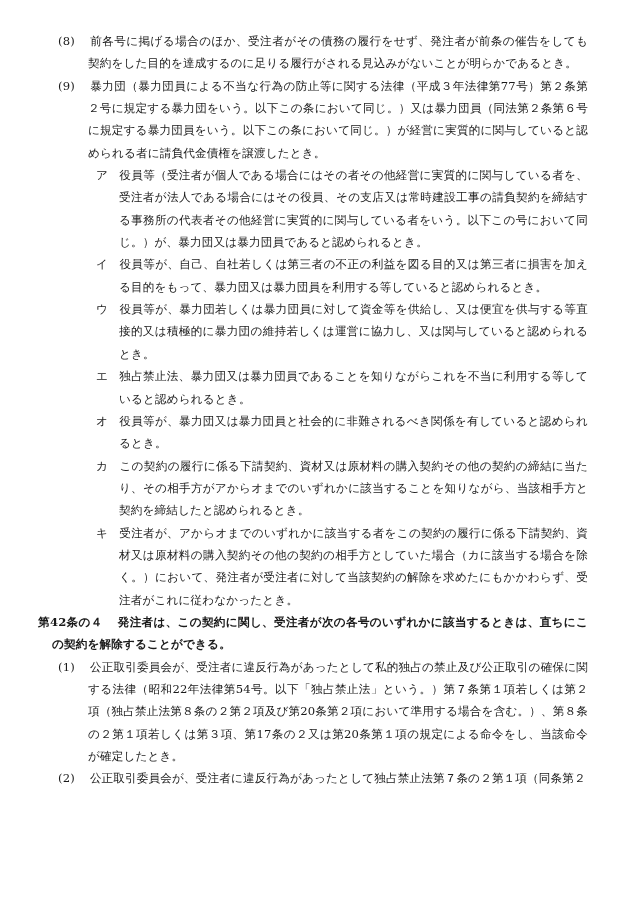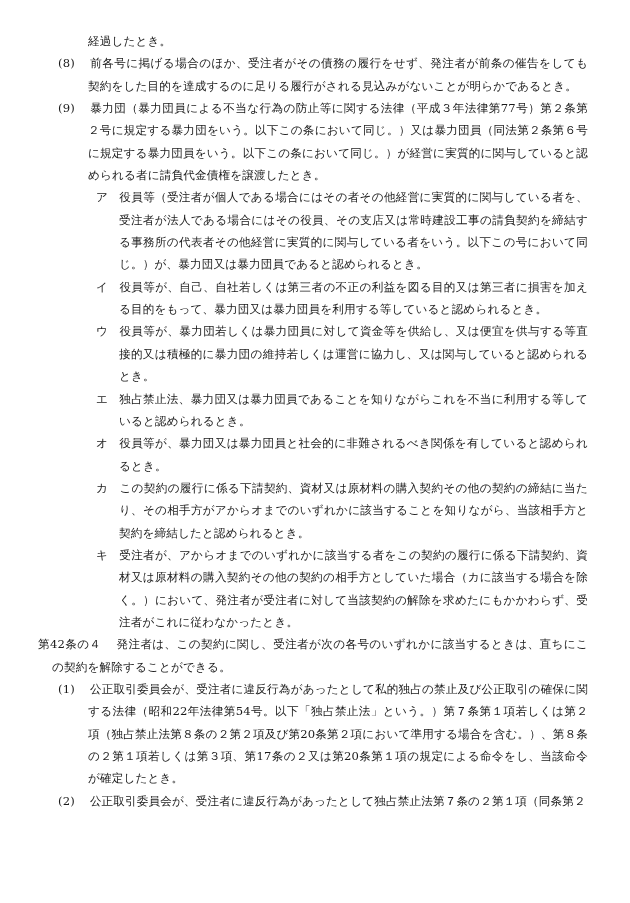--- a/index.html
+++ b/index.html
@@ -44,20 +44,21 @@
     letter-spacing: 0.15px;
     word-break: break-all;
     overflow-wrap: anywhere;
     line-break: strict;
   }
 
   
   .lv-article {
     padding-left: 0px;
     text-indent: 0px;
+    font-weight: bold;
   }
   .lv-article .wrapbox {
     display: block;
     padding-left: 14px;
     text-indent: -14px;
   }
 
   .lv-num {
     padding-left: 20px;
   }
@@ -90,23 +91,20 @@
   .gap-lg { display: inline-block; width: 15px; }
 
   .blk + .blk { margin-top: 0; }
 </style>
 </head>
 <body>
 
 <div class="page">
   <div class="body-col">
 
-    <p class="p blk lv-cont-num">
-      <span>経過したとき。</span>
-    </p>
 
     <p class="p blk lv-num">
       <span class="wrapbox">
         <span class="marker">(8)</span><span class="gap-lg"></span><span>前各号に掲げる場合のほか、受注者がその債務の履行をせず、発注者が前条の催告をしても契約をした目的を達成するのに足りる履行がされる見込みがないことが明らかであるとき。</span>
       </span>
     </p>
 
     <p class="p blk lv-num">
       <span class="wrapbox">
         <span class="marker">(9)</span><span class="gap-lg"></span><span>暴力団（暴力団員による不当な行為の防止等に関する法律（平成３年法律第77号）第２条第２号に規定する暴力団をいう。以下この条において同じ。）又は暴力団員（同法第２条第６号に規定する暴力団員をいう。以下この条において同じ。）が経営に実質的に関与していると認められる者に請負代金債権を譲渡したとき。</span>

